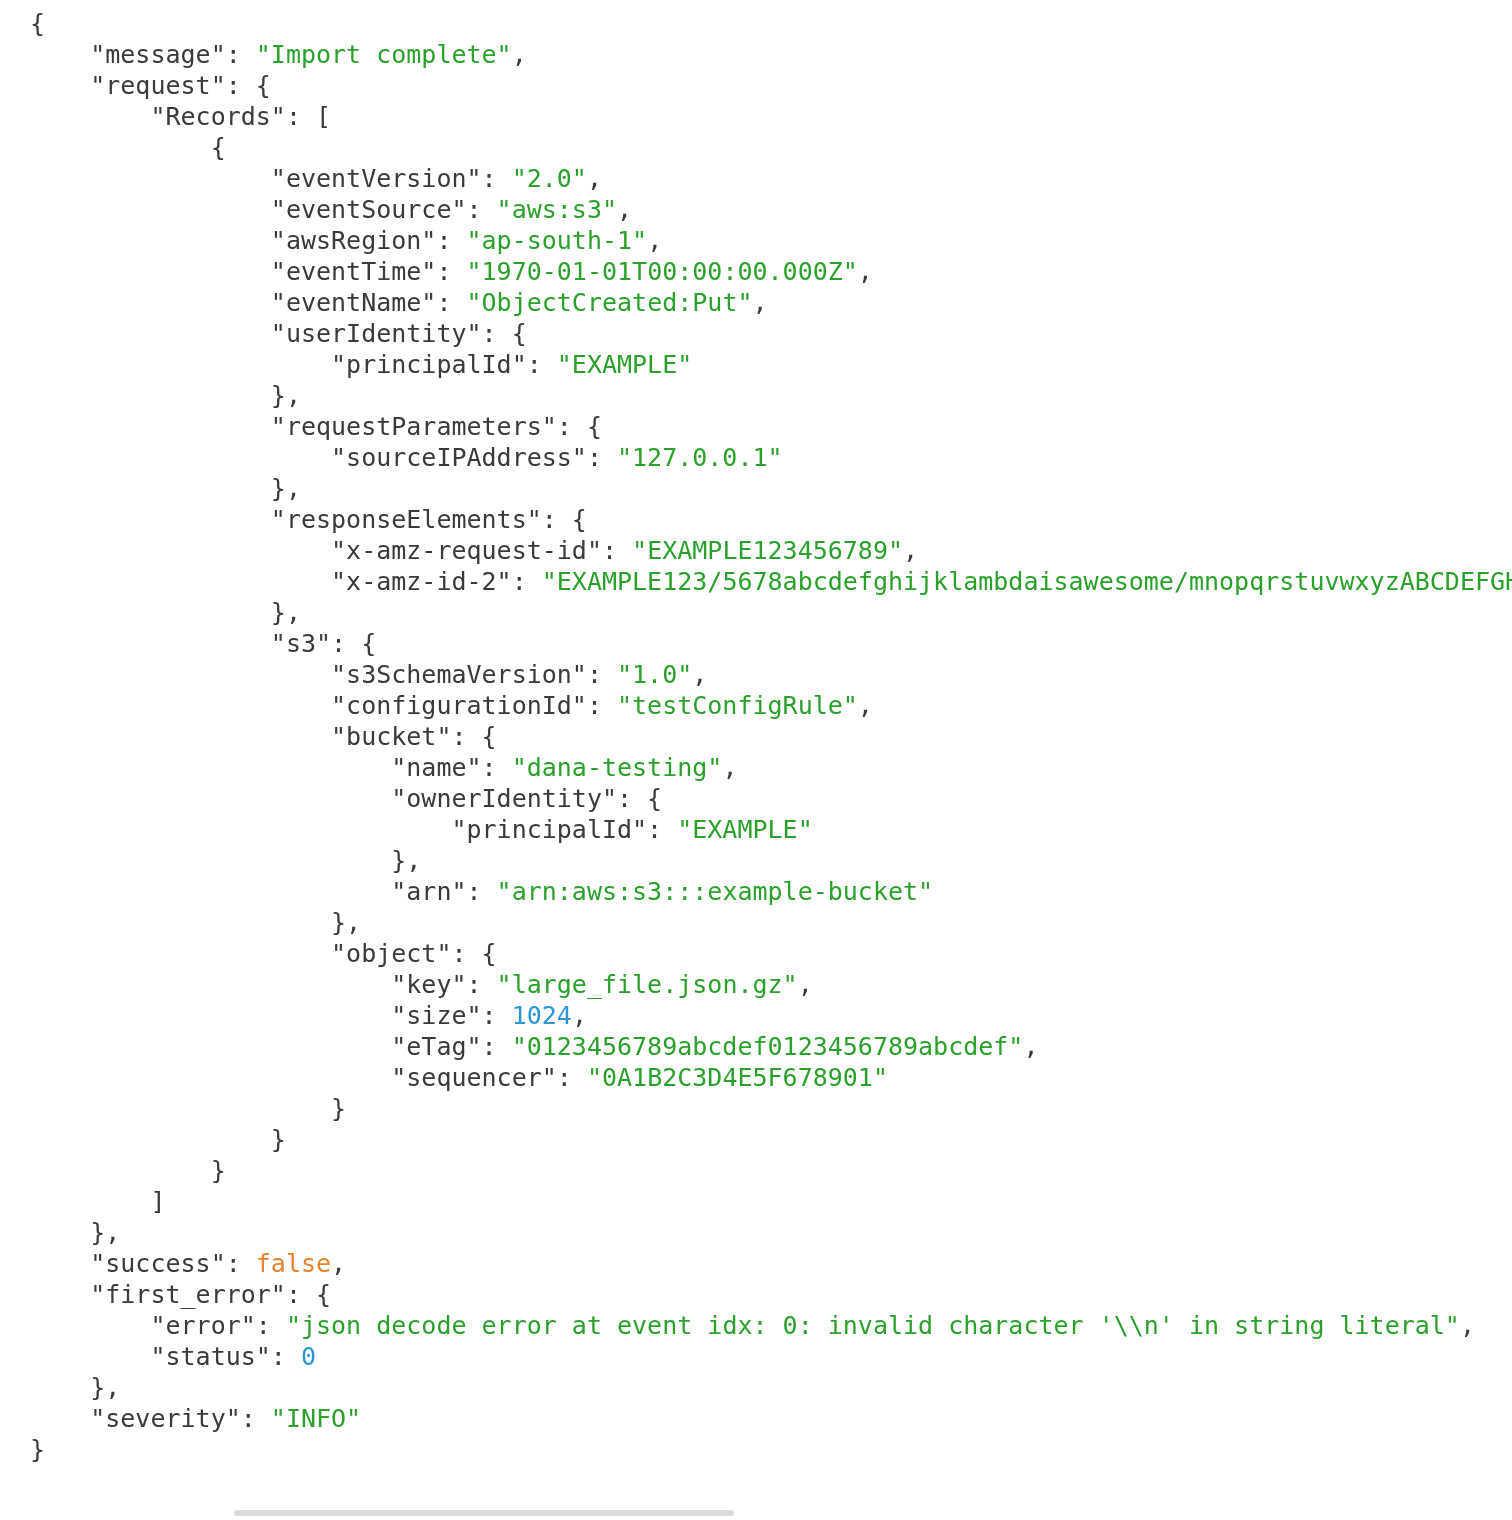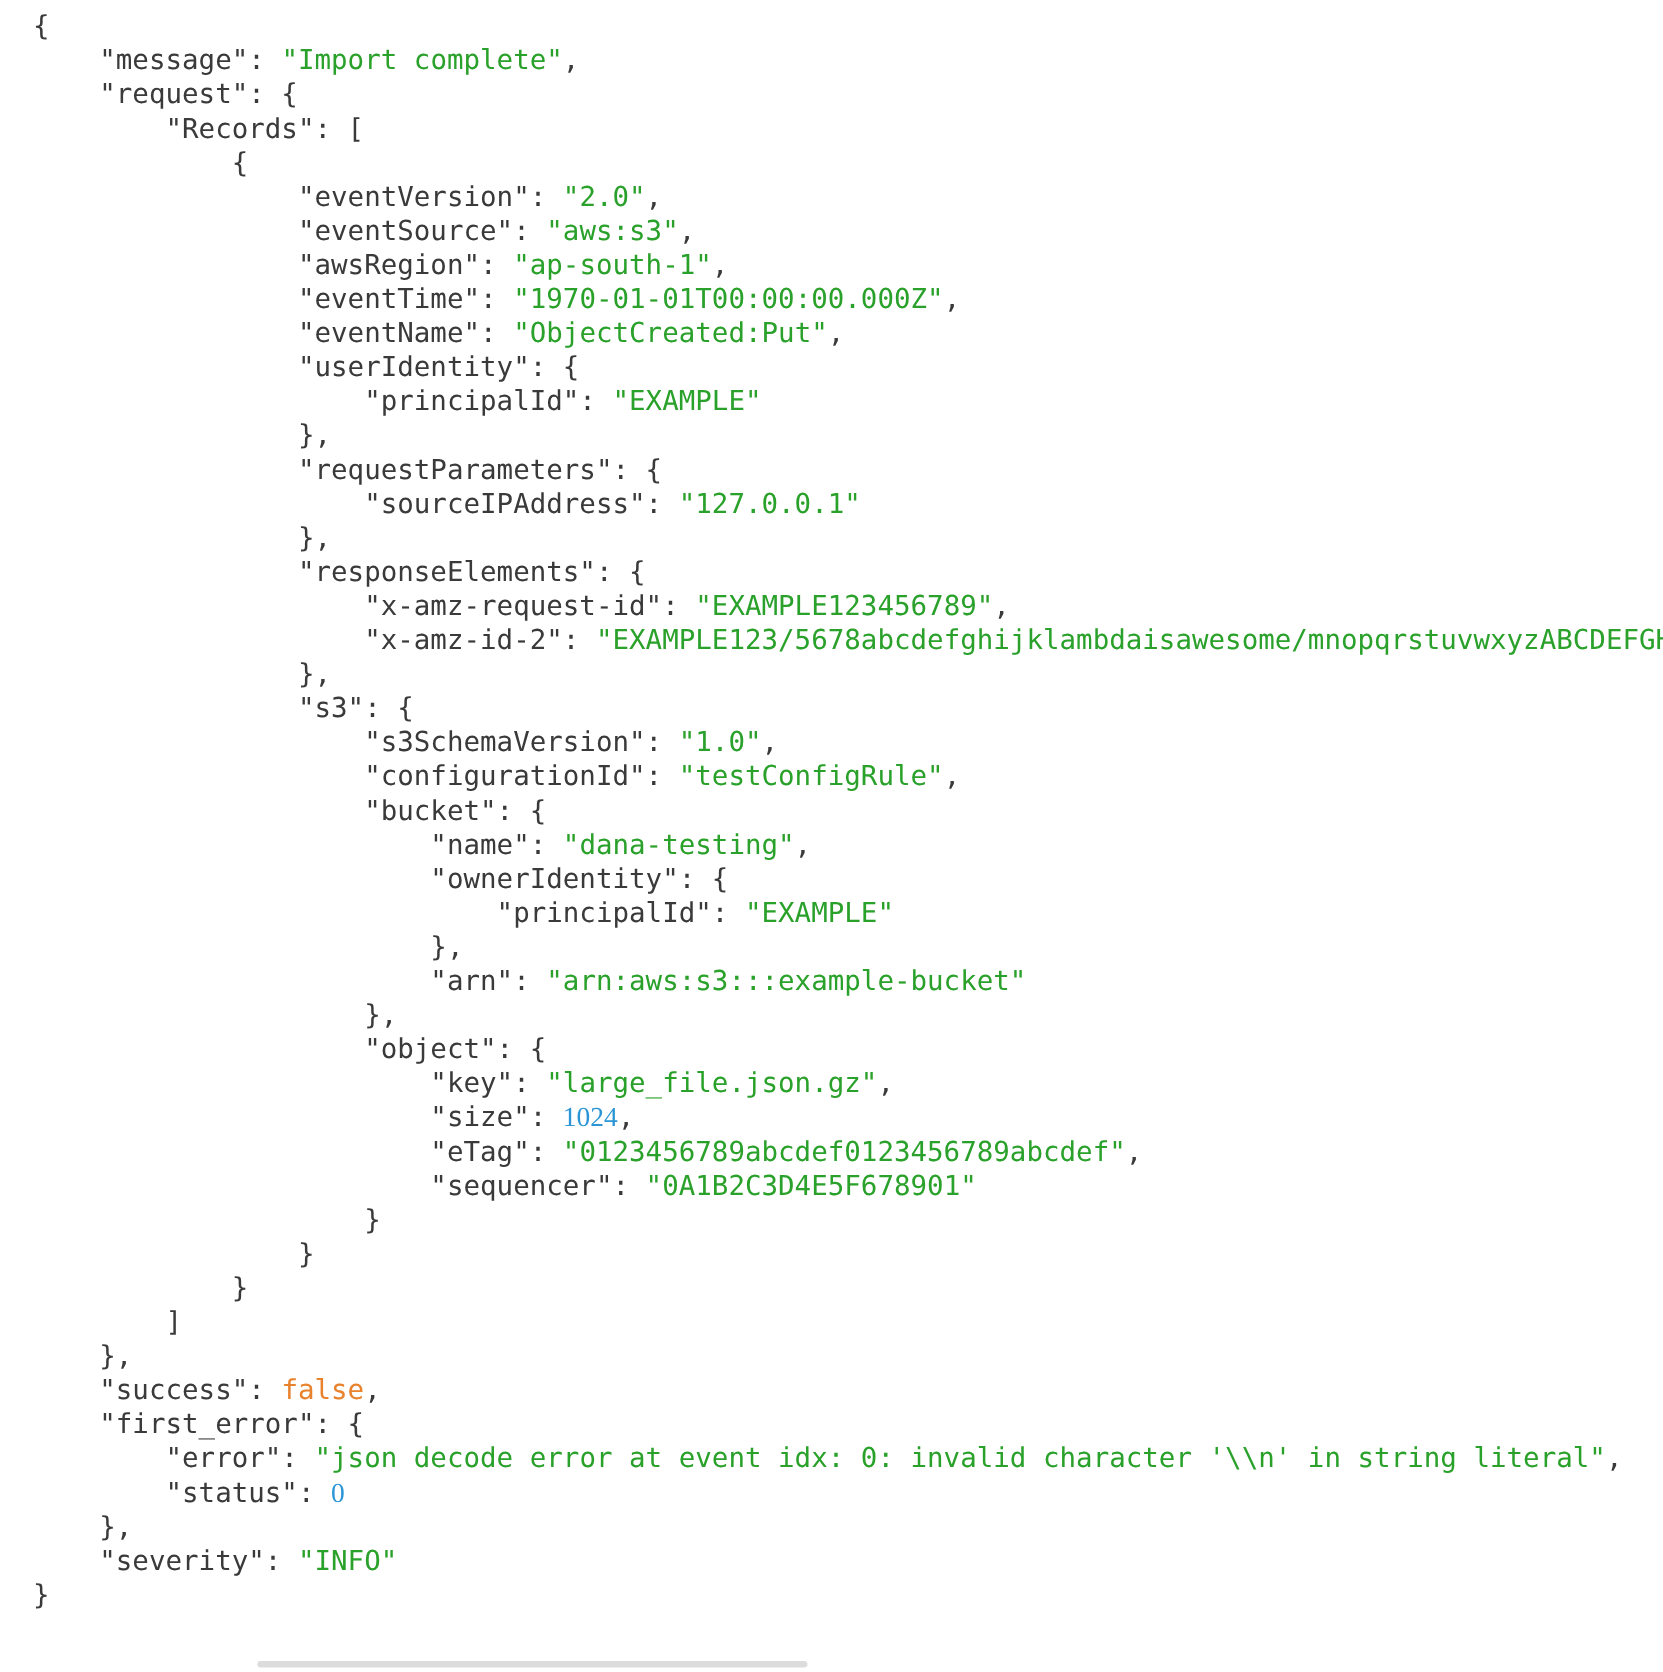--- a/index.html
+++ b/index.html
@@ -32,21 +32,21 @@
     font-family: "DejaVu Sans Mono", "Liberation Mono", monospace;
     font-size: 25px;
     line-height: 31px;
     white-space: pre;
     color: var(--c-punct);
   }
   .code-line { height: 31px; }
   .tok-k { color: var(--c-key); }
   .tok-p { color: var(--c-punct); }
   .tok-s { color: var(--c-str); }
-  .tok-n { color: var(--c-num); font-family: Liberation Serif, serif; }
+  .tok-n { color: var(--c-num); }
   .tok-b { color: var(--c-bool); }
   .hscrollbar {
     position: absolute;
     left: 0;
     bottom: 0;
     width: 100%;
     height: 14px;
     background: transparent;
   }
   .hscrollbar .thumb {

